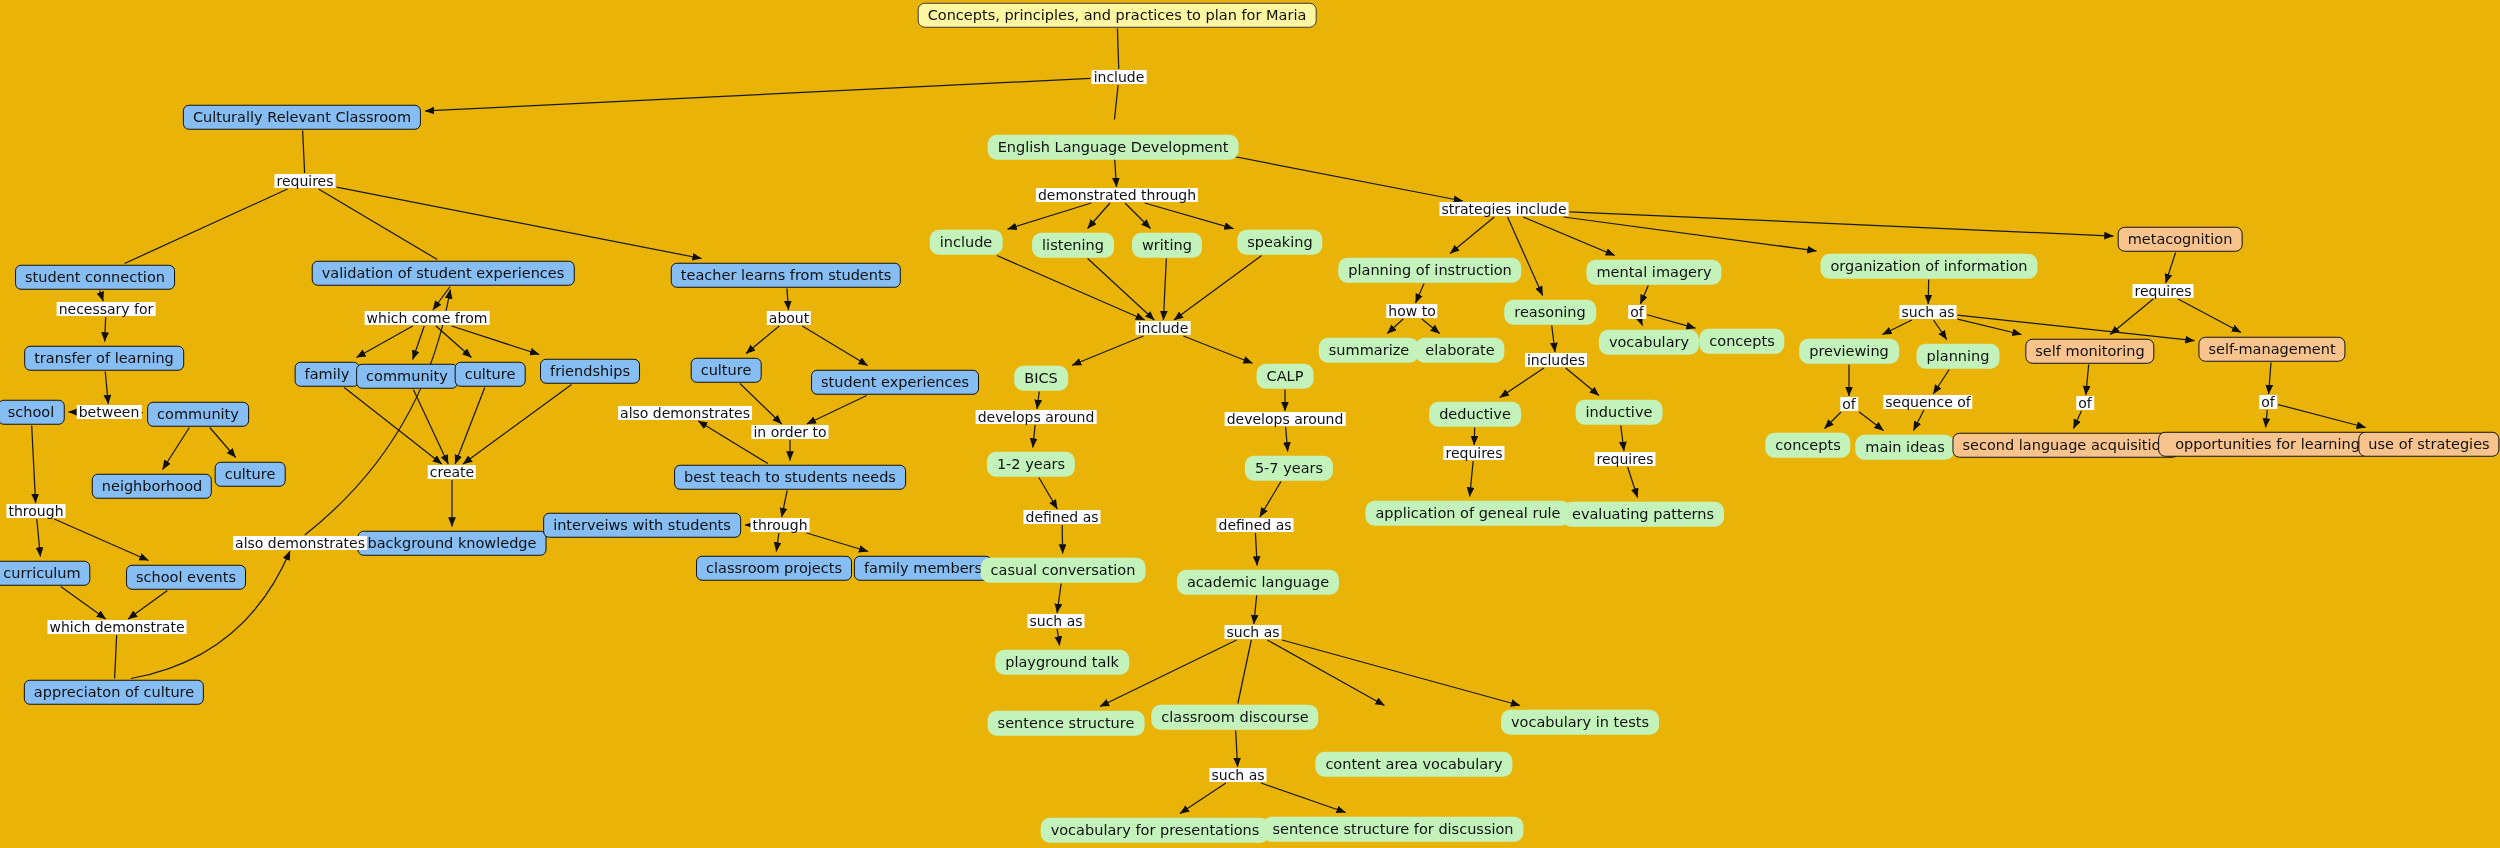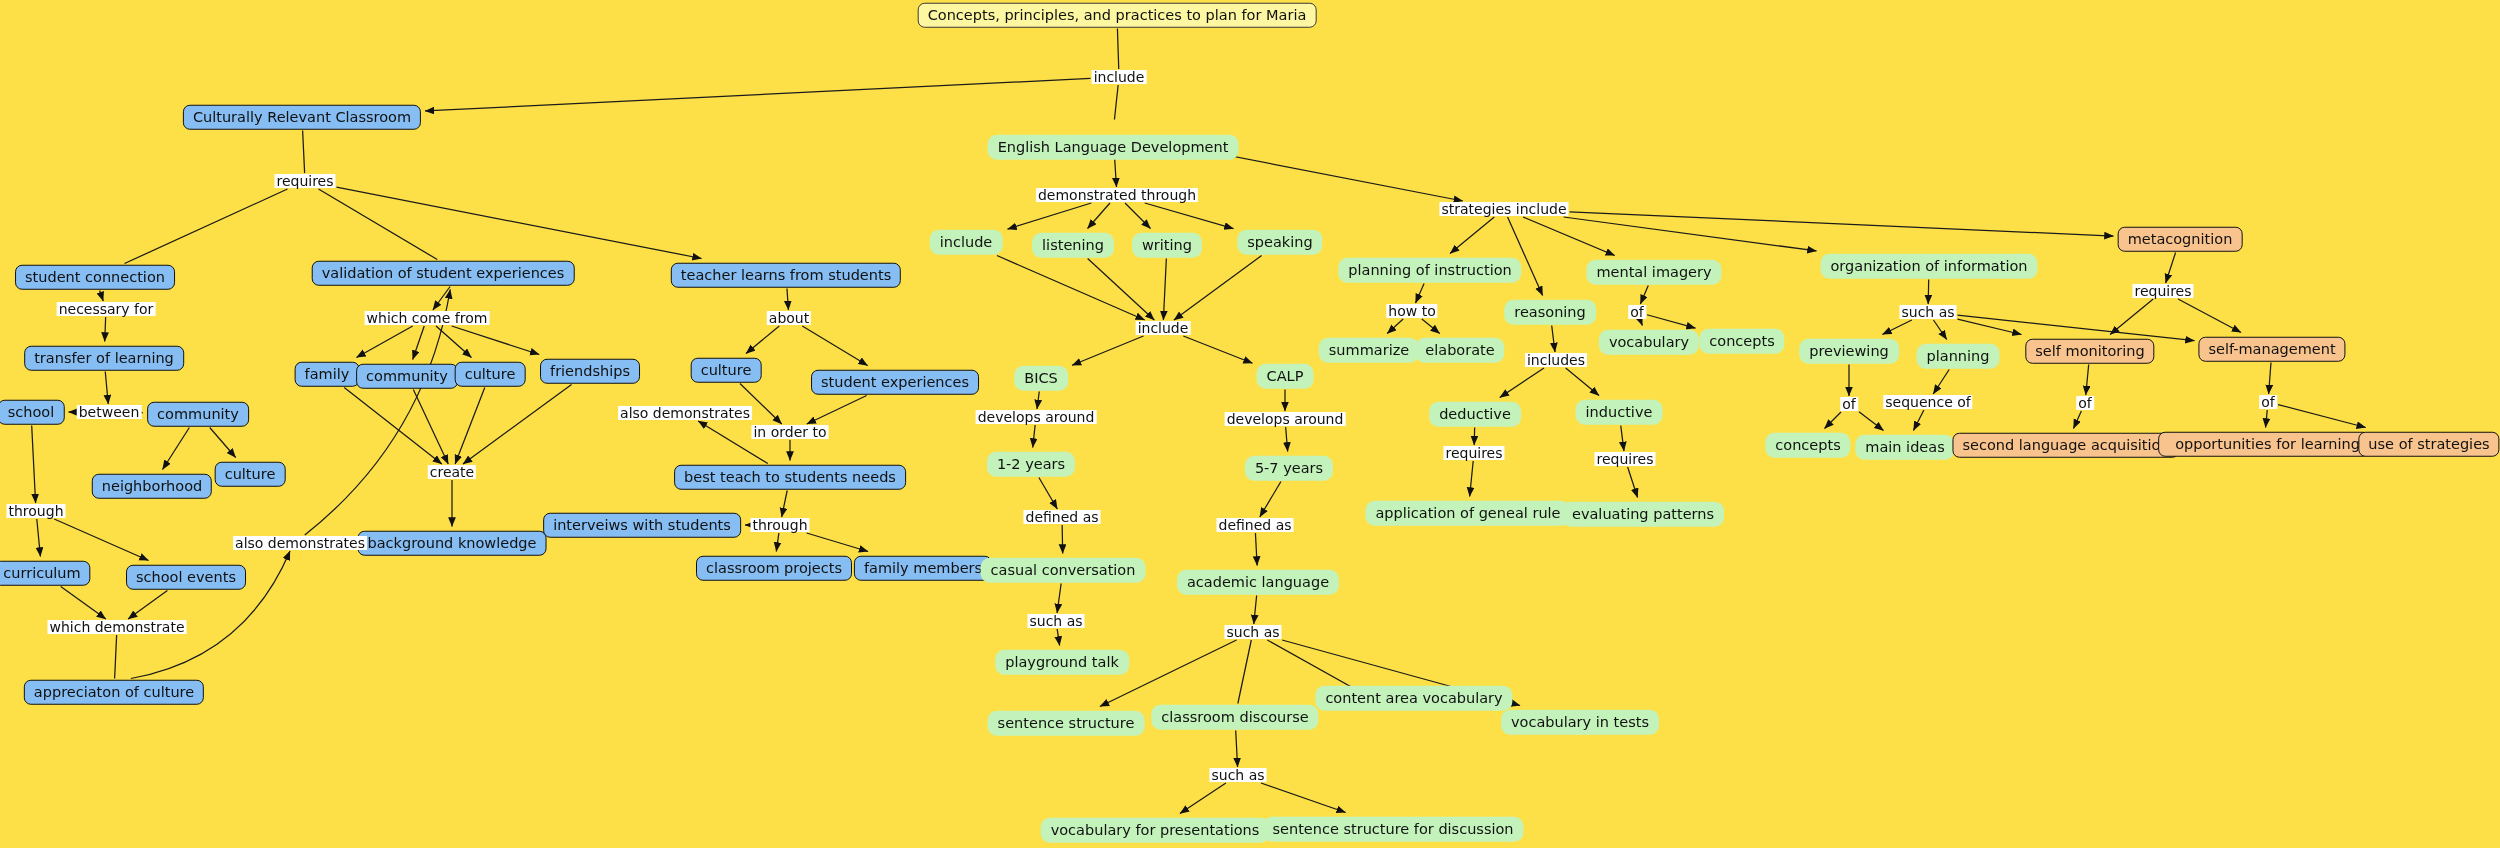--- a/index.html
+++ b/index.html
@@ -1,25 +1,25 @@
 <!DOCTYPE html>
 <html><head>
 <meta charset="utf-8">
 <style>
   html,body{margin:0;padding:0;background:#ffffff;}
-  #canvas{position:relative;width:2500px;height:848px;background:#fde047;
+  #canvas{position:relative;width:2500px;height:848px;background:#eab308;
           font-family:"DejaVu Sans","Liberation Sans",sans-serif;overflow:hidden;}
   svg#edges{position:absolute;left:0;top:0;width:2500px;height:848px;pointer-events:none;}
   .node{position:absolute;transform:translate(-50%,-50%);
         border:1.3px solid #1a1a1a;border-radius:7px;
         display:flex;align-items:center;justify-content:center;
         white-space:nowrap;color:#111111;line-height:1;
         box-sizing:border-box;padding:4px 9px;font-size:14.5px;}
   .n-yellow{background:#fcf7a0;border-color:#3a3a3a;}
-  .n-blue{background:#86bdf2;border-color:#111111;}
+  .n-blue{background:#86bdf2;border-color:#111111;border-radius:6px;}
   .n-green{background:#c3f3bb;border:none;border-radius:9px;padding:5px 10px;}
   .n-orange{background:#f8c38d;border-color:#111111;}
   .lbl{position:absolute;transform:translate(-50%,-50%);
        white-space:nowrap;color:#111111;font-size:14px;background:#ffffff;
        padding:0 2px;line-height:1;}
 </style>
 </head>
 <body>
 
 <div id="canvas">
@@ -249,21 +249,21 @@
       </div>
       <div class="node n-green" style="left: 1062px; top: 662px;">
         <span>playground talk</span>
       </div>
       <div class="node n-green" style="left: 1066px; top: 723px;">
         <span>sentence structure</span>
       </div>
       <div class="node n-green" style="left: 1235px; top: 717px;">
         <span>classroom discourse</span>
       </div>
-      <div class="node n-green" style="left: 1414px; top: 698px;">
+      <div class="node n-green" style="left: 1414px; top: 764px;">
         <span>content area vocabulary</span>
       </div>
       <div class="node n-green" style="left: 1580px; top: 722px;">
         <span>vocabulary in tests</span>
       </div>
       <div class="node n-green" style="left: 1155px; top: 830px;">
         <span>vocabulary for presentations</span>
       </div>
       <div class="node n-green" style="left: 1393px; top: 829px;">
         <span>sentence structure for discussion</span>

